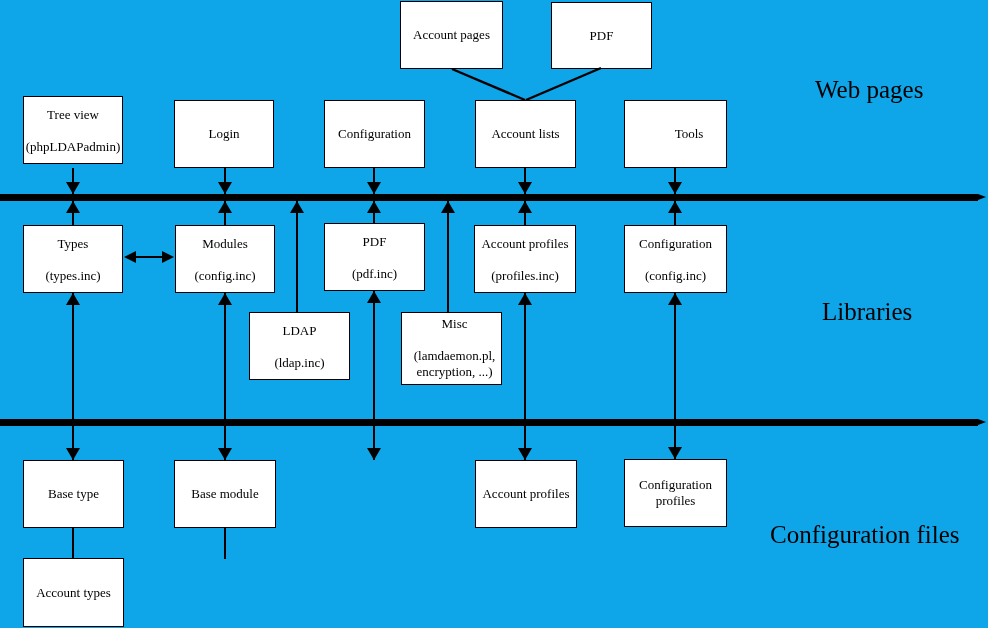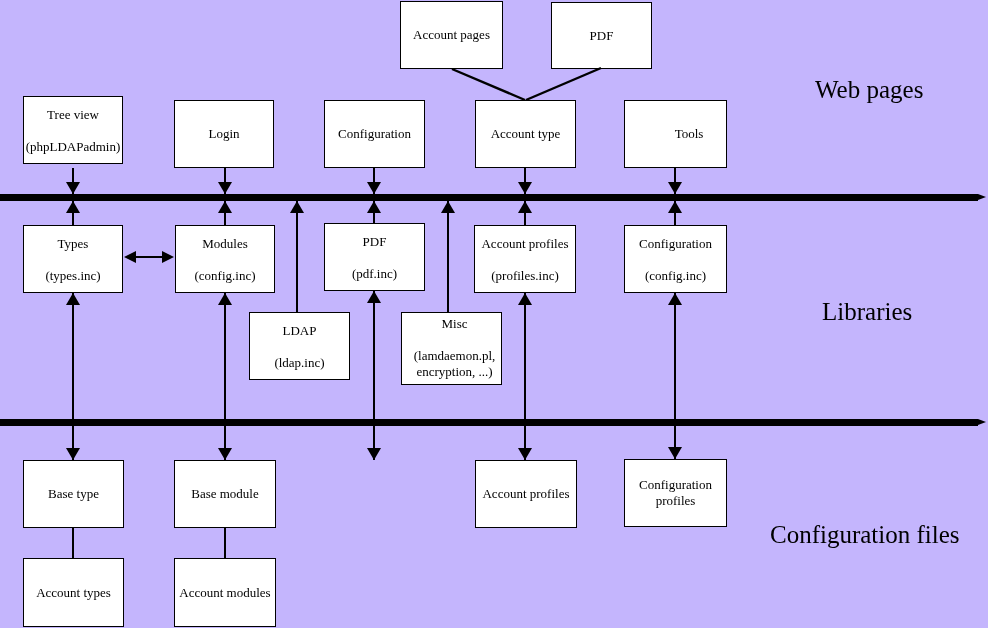--- a/index.html
+++ b/index.html
@@ -1,17 +1,17 @@
 <!DOCTYPE html>
 <html><head>
 <meta charset="utf-8">
 <style>
   html,body{margin:0;padding:0;background:#ffffff;}
   #stage{
-    position:relative;width:988px;height:628px;background:#c4b5fd;
+    position:relative;width:988px;height:628px;background:#0ea5e9;
     font-family:"Liberation Serif","DejaVu Serif",serif;color:#000;
     overflow:hidden;
   }
   .box{
     position:absolute;border:1px solid #000;background:#fff;
     display:flex;flex-direction:column;align-items:center;
     font-size:13px;line-height:16px;text-align:center;box-sizing:border-box;
   }
   .box.one{justify-content:center;}
   .box.two{justify-content:space-between;padding:10px 1px 8px 1px;}
@@ -52,21 +52,21 @@
     <span>Tree view</span>
     <span>(phpLDAPadmin)</span>
   </div>
   <div class="box one" style="left:174px;top:100px;width:100px;height:68px;">
     <span>Login</span>
   </div>
   <div class="box one" style="left:324px;top:100px;width:101px;height:68px;">
     <span>Configuration</span>
   </div>
   <div class="box one" style="left:475px;top:100px;width:101px;height:68px;">
-    <span>Account type</span>
+    <span>Account lists</span>
   </div>
   <div class="box one" style="left:624px;top:100px;width:103px;height:68px;padding-left:27px;">
     <span>Tools</span>
   </div>
 
   <div class="seclabel" style="left:815px;top:76px;">Web pages</div>
 
   <div class="bar" style="top:194px;width:978px;"></div>
   <div class="bartip" style="left:978px;top:194px;"></div>
 
@@ -174,17 +174,14 @@
   </div>
 
   <div class="seclabel" style="left:770px;top:521px;">Configuration files</div>
 
   <div class="vline" style="left:72px;top:528px;height:31px;"></div>
   <div class="vline" style="left:224px;top:528px;height:31px;"></div>
 
   <div class="box one" style="left:23px;top:558px;width:101px;height:69px;">
     <span>Account types</span>
   </div>
-  <div class="box one" style="left:174px;top:558px;width:102px;height:69px;">
-    <span>Account modules</span>
-  </div>
 
 </div>
 
 </body></html>

